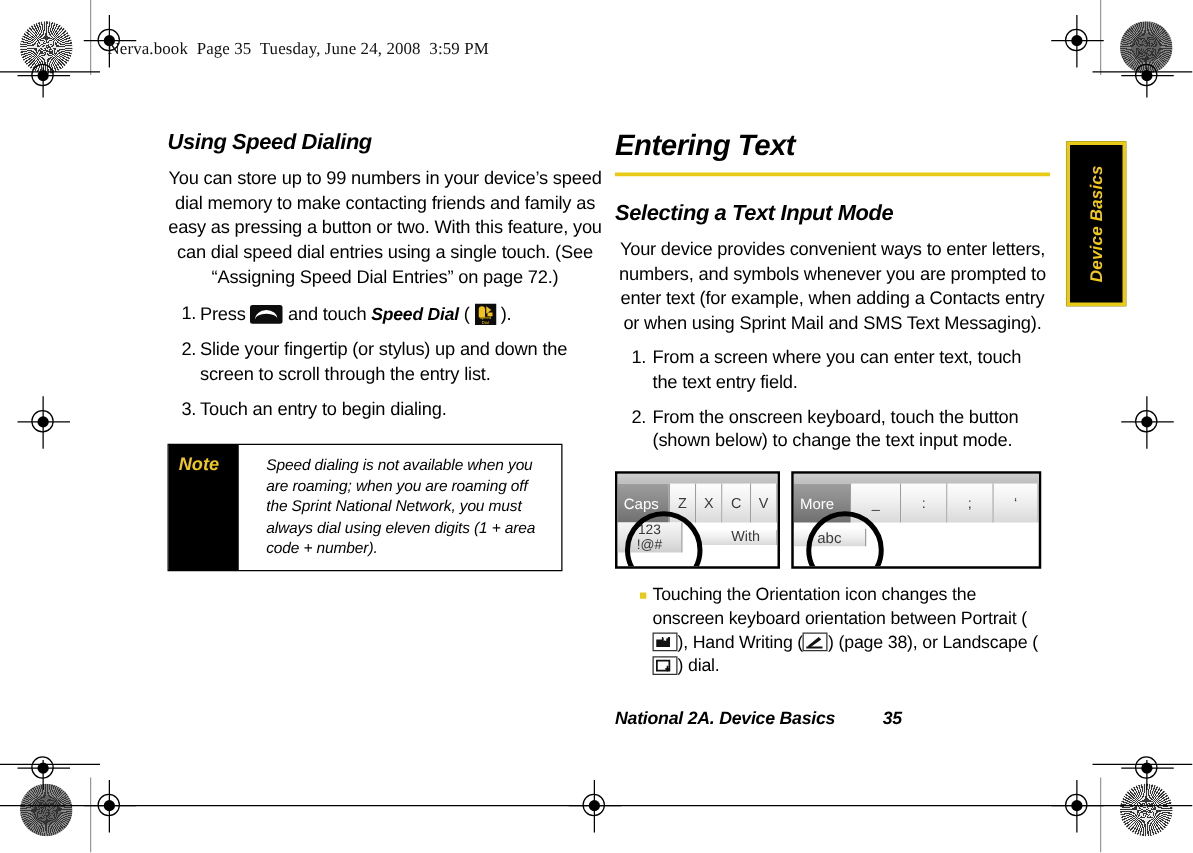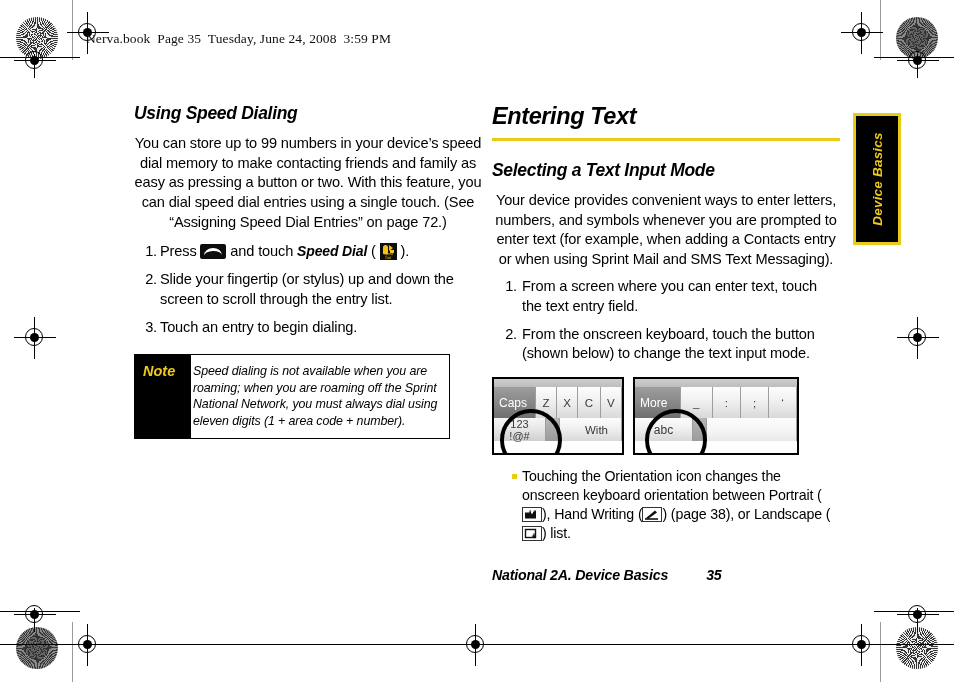--- a/index.html
+++ b/index.html
@@ -235,21 +235,21 @@
     color: #efc81a;
     font-style: italic;
     font-weight: bold;
     font-size: 14.5px;
     width: 56px;
     flex: 0 0 56px;
     padding: 8px 0 0 8px;
     box-sizing: border-box;
   }
   .notebox .note-text {
-    padding: 8px 9px 9px 2px;
+    padding: 8px 9px 9px 22px;
     font-size: 12.4px;
     font-style: italic;
     line-height: 16.5px;
     letter-spacing: -0.1px;
   }
 
   
   ul.bullets {
     margin: 12px 0 0 0;
     padding: 0 0 0 30px;
@@ -276,30 +276,30 @@
     display: flex;
     gap: 9px;
   }
   .kb {
     position: relative;
     border: 2.6px solid #000;
     box-sizing: border-box;
     overflow: hidden;
   }
   .kb-a { width: 132px; height: 78px; }
-  .kb-b { width: 166px; height: 78px; }
+  .kb-b { width: 200px; height: 78px; }
 
   .kb-strip {
     position: absolute;
     left: 0; right: 0;
     display: flex;
   }
   .kb-strip.top { top: 0; height: 8px; background: linear-gradient(#cfcfcf,#bdbdbd); }
   .kb-strip.mid { top: 8px; height: 31px; }
-  .kb-strip.bot { top: 39px; bottom: 12px; }
+  .kb-strip.bot { top: 39px; bottom: 12px; align-items: center; }
 
   .key {
     flex: 1 1 auto;
     border-right: 1px solid #9e9e9e;
     background: linear-gradient(180deg,#fdfdfd 0%,#f0f0f0 45%,#d9d9d9 100%);
     display: flex;
     align-items: center;
     justify-content: center;
     font-size: 11.5px;
     color: #3a3a3a;
@@ -545,21 +545,21 @@
     <li><span>Touching the Orientation icon changes the onscreen keyboard orientation between Portrait (</span><span class="ico ico-box"><svg width="18" height="13" viewBox="0 0 18 13">
             <path d="M2 10.5 L2 4.5 L6.5 4.5 L6.5 2.5 L13 2.5 L13 10.5 Z" fill="#111"></path>
             <path d="M8 6 L11 3 L8 3 Z" fill="#fff"></path>
             <path d="M9.5 2 L9.5 5.5 M9.5 1.6 L7.8 3.4 M9.5 1.6 L11.2 3.4" stroke="#fff" stroke-width="1" fill="none"></path>
           </svg></span><span>), Hand Writing (</span><span class="ico ico-box"><svg width="18" height="13" viewBox="0 0 18 13">
             <path d="M3 10 L12 2.5 L14 4.5 L5 11 Z" fill="#111"></path>
             <rect x="2" y="10.2" width="13" height="1.6" fill="#111"></rect>
           </svg></span><span>) (page 38), or Landscape (</span><span class="ico ico-box"><svg width="18" height="13" viewBox="0 0 18 13">
             <rect x="2.5" y="2.5" width="10" height="8" fill="none" stroke="#111" stroke-width="1.4"></rect>
             <path d="M11 6.5 L11 10 M9.4 8.6 L11 10.4 L12.6 8.6" stroke="#111" stroke-width="1.3" fill="none"></path>
-          </svg></span><span>) list.</span></li>
+          </svg></span><span>) dial.</span></li>
   </ul>
 
 </div>
 
 <div class="thumbtab">
   <span>Device Basics</span>
 </div>
 
 <div class="footer">
   <span class="sec">National 2A. Device Basics</span><span class="pg">35</span>

